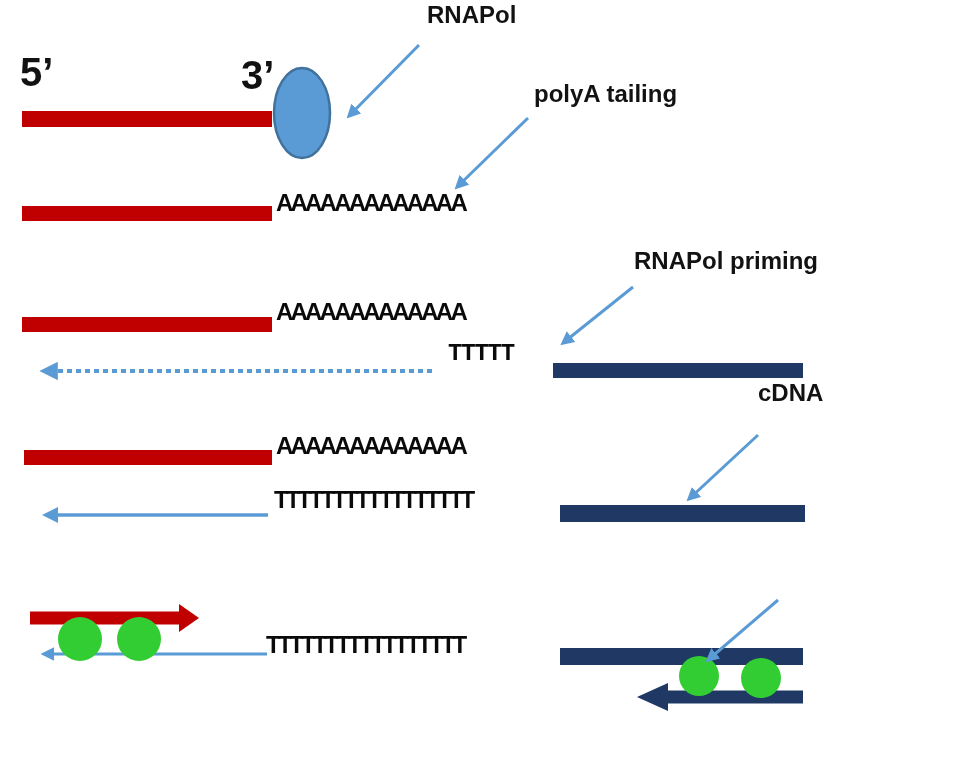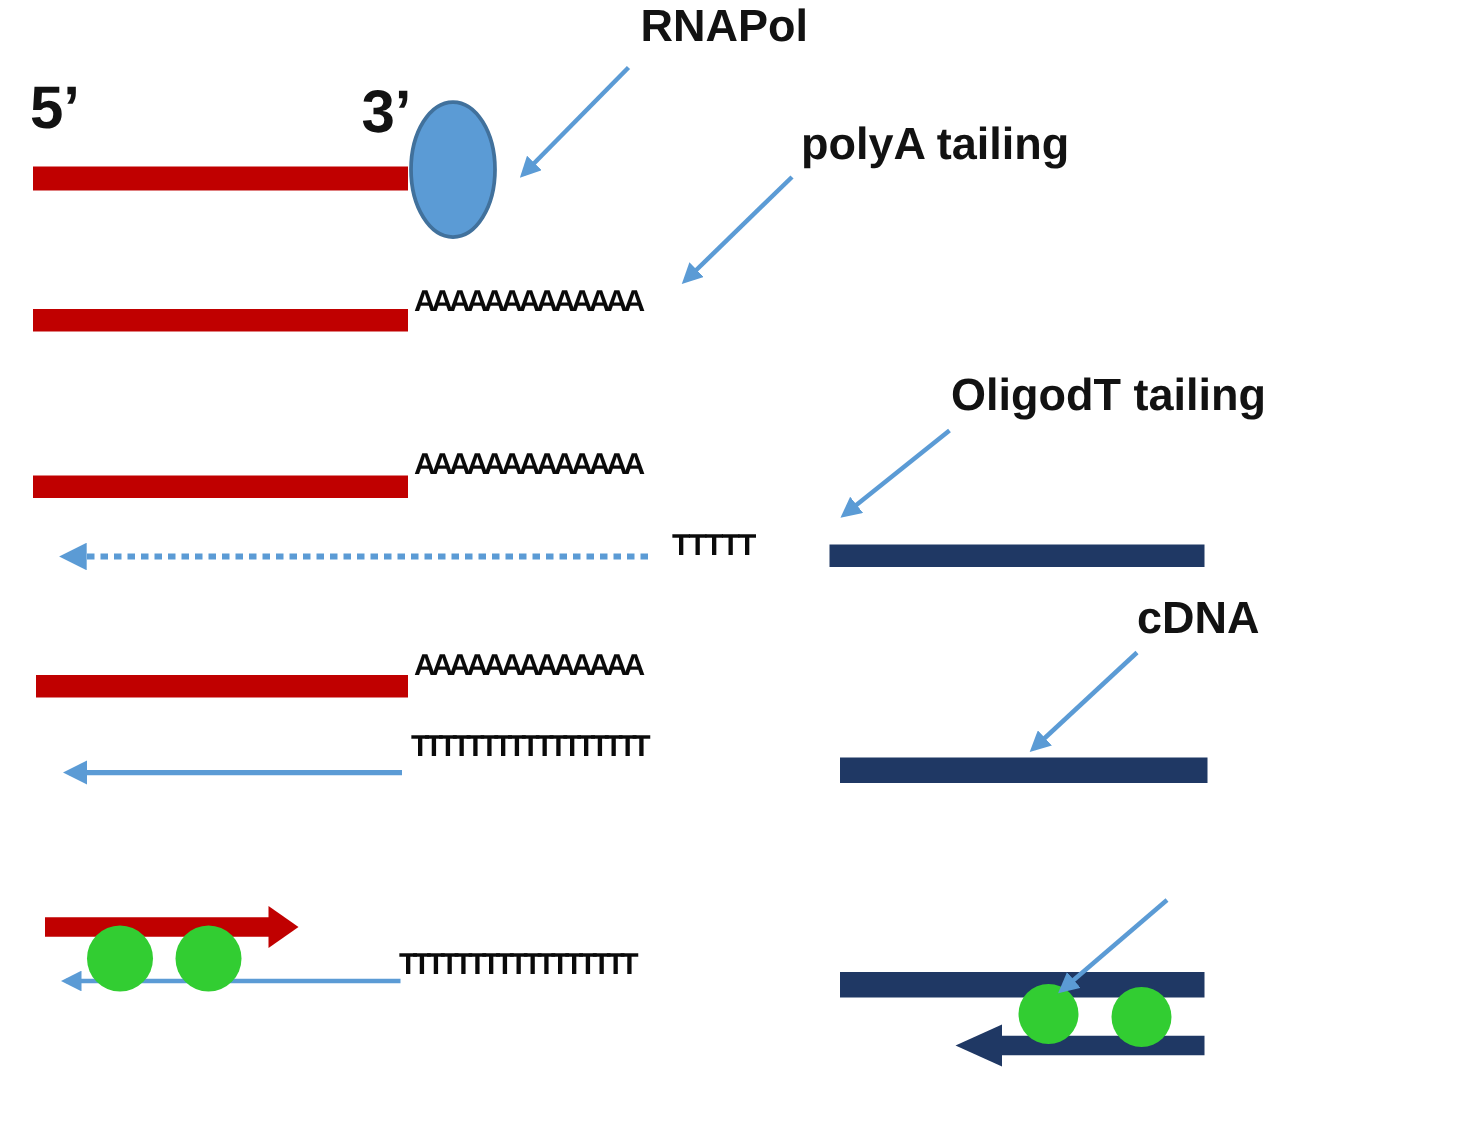--- a/index.html
+++ b/index.html
@@ -6,37 +6,37 @@
   #figure{
     position:relative;
     width:975px;height:757px;
     background:#ffffff;
     font-family:"Liberation Sans", sans-serif;
     overflow:hidden;
   }
   .lbl{
     position:absolute;
     font-weight:700;
-    font-size:30px;
+    font-size:24px;
     line-height:1;
     color:#121212;
     white-space:nowrap;
   }
   .prime{
     position:absolute;
     font-weight:700;
     font-size:40px;
     line-height:1;
     color:#121212;
     white-space:nowrap;
   }
   .seq{
     position:absolute;
     font-weight:700;
-    font-size:20px;
+    font-size:24px;
     line-height:1;
     color:#0a0a0a;
     white-space:nowrap;
   }
   .seq-a{letter-spacing:-2.8px;}
   .seq-t{letter-spacing:-3px;}
   .seq-t5{letter-spacing:-1.2px;}
   .bar{
     position:absolute;
     height:15px;
@@ -52,35 +52,35 @@
 </head>
 <body>
 
 <div id="figure">
 
   <div class="prime" style="left:20px;top:52px;">5’</div>
   <div class="prime" style="left:241px;top:55px;">3’</div>
 
   <div class="lbl" style="left:427px;top:3px;">RNAPol</div>
   <div class="lbl" style="left:534px;top:82px;text-align:center;">polyA tailing</div>
-  <div class="lbl" style="left:634px;top:249px;">OligodT tailing</div>
-  <div class="lbl" style="left:758px;top:398px;">cDNA</div>
+  <div class="lbl" style="left:634px;top:249px;">RNAPol priming</div>
+  <div class="lbl" style="left:758px;top:381px;">cDNA</div>
 
   <div class="bar bar-red" style="left:22px;top:111px;width:250px;height:16px;"></div>
   <div class="bar bar-red" style="left:22px;top:206px;width:250px;"></div>
   <div class="bar bar-red" style="left:22px;top:317px;width:250px;"></div>
   <div class="bar bar-red" style="left:24px;top:450px;width:248px;"></div>
 
   <div class="bar bar-navy" style="left:553px;top:363px;width:250px;"></div>
   <div class="bar bar-navy" style="left:560px;top:505px;width:245px;height:17px;"></div>
   <div class="bar bar-navy" style="left:560px;top:648px;width:243px;height:17px;"></div>
 
   <div class="seq seq-a" style="left:276px;top:191px;">AAAAAAAAAAAAA</div>
   <div class="seq seq-a" style="left:276px;top:300px;">AAAAAAAAAAAAA</div>
-  <div class="seq seq-t5" style="left:448px;top:354px;">TTTTT</div>
+  <div class="seq seq-t5" style="left:448px;top:342px;font-family:Liberation Mono, monospace;">TTTTT</div>
   <div class="seq seq-a" style="left:276px;top:434px;">AAAAAAAAAAAAA</div>
   <div class="seq seq-t" style="left:274px;top:488px;">TTTTTTTTTTTTTTTTT</div>
   <div class="seq seq-t" style="left:266px;top:633px;">TTTTTTTTTTTTTTTTT</div>
 
   <svg id="overlay" width="975" height="757" viewBox="0 0 975 757">
     <defs>
       <marker id="ah-blue" viewBox="0 0 10 10" refX="7.5" refY="5" markerWidth="4.6" markerHeight="4.6" orient="auto">
         <path d="M0,0 L10,5 L0,10 Z" fill="#5B9BD5"></path>
       </marker>
     </defs>

